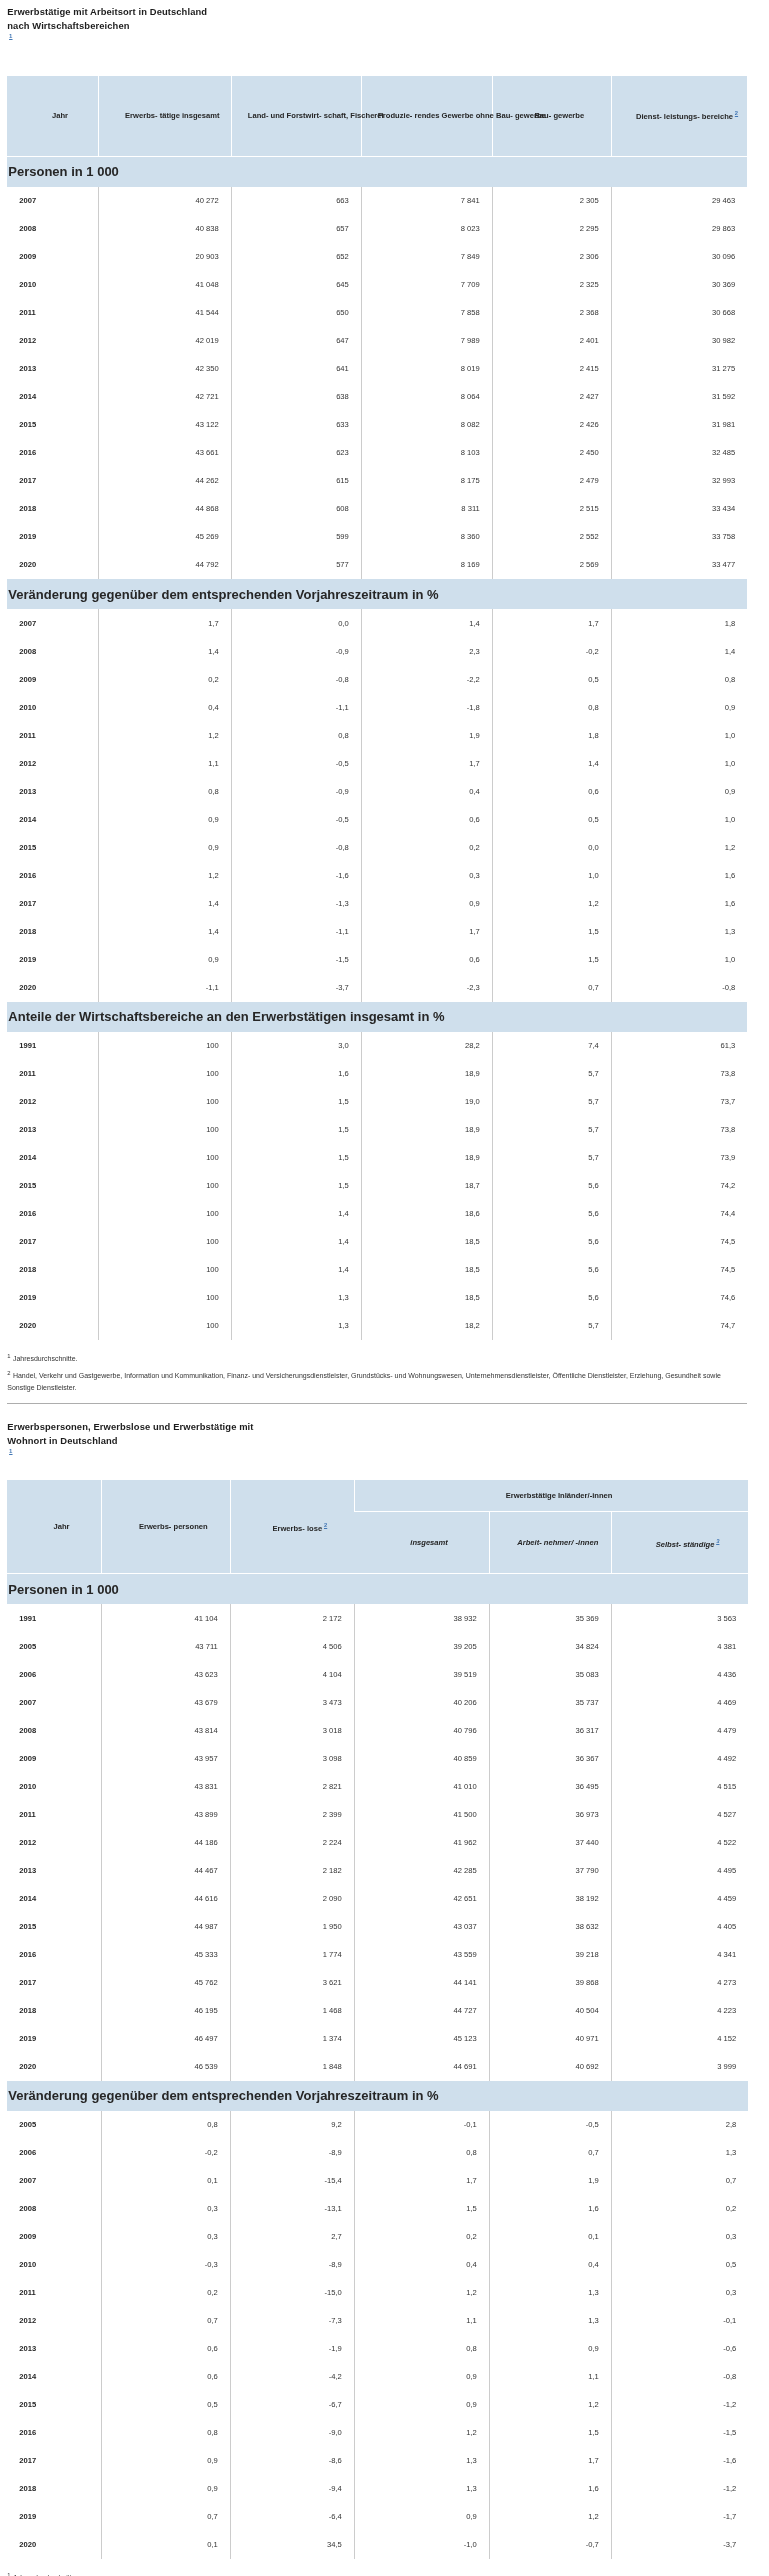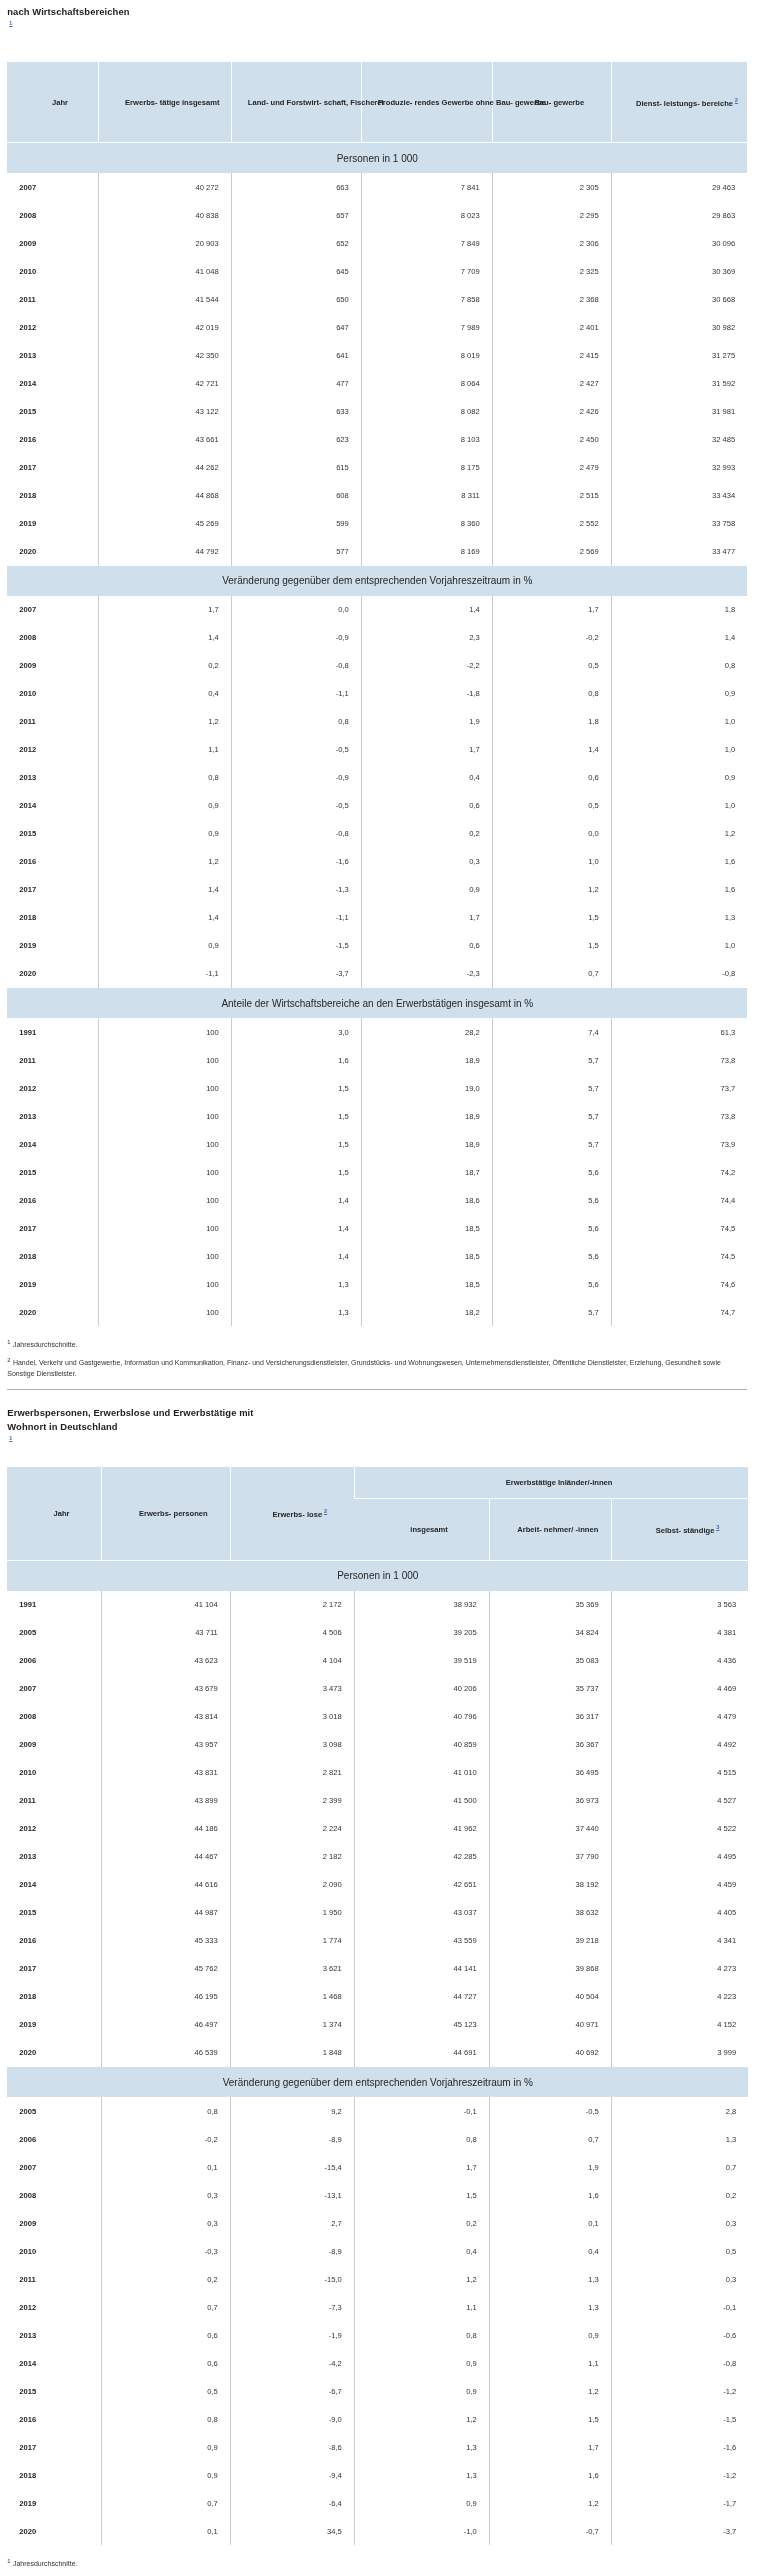--- a/index.html
+++ b/index.html
@@ -18,27 +18,27 @@
   
   thead th {
     background:#cfdfec; color:#262626; font-size:7.6px; font-weight:700;
     text-align:center; vertical-align:middle; white-space:pre-line;
     border-left:1.2px solid #fff; line-height:1.75;padding-left:16px;
   }
   thead th:first-child { border-left:none; }
   .t1 thead th { height:78px; }
   .t2 th.span2 { height:88px; }
   .t2 th.group-head { height:29px; border-bottom:1.2px solid #fff;margin-left:45px; }
-  .t2 tr.tier2 th { height:59px; }
+  .t2 tr.tier2 th { height:59px;font-style:italic; }
   thead th sup.fn-link { font-size:5.8px; }
 
   
   tbody.band td {
-    background:#cfdfec; color:#262626; font-size:10px; font-weight:400;
-    text-align:center; height:28px; border-top:1.2px solid #fff;
+    background:#cfdfec; color:#262626; font-size:13px; font-weight:700;
+    height:28px; border-top:1.2px solid #fff;
   }
 
   
   tbody.data tr { height:28px; }
   tbody.data th.year {
     text-align:left; padding-left:12px; font-weight:700; color:#262626;
     font-size:7.6px; vertical-align:middle;
   }
   tbody.data td {
     text-align:right; padding-right:12px; font-size:7.6px; color:#333;
@@ -51,20 +51,21 @@
   hr.divider { border:none; border-top:0.6px solid #adadad; width:740px; margin:9.7px 0 16px 0; }
   .sect2-title-gap { margin-bottom:19.4px !important; }
 </style>
 </head>
 <body>
 
 <div class="page">
 
   <section>
     <h1 class="tbl-title">
+      <span class="t-line">Erwerbstätige mit Arbeitsort in Deutschland</span>
       <span class="t-line">nach Wirtschaftsbereichen</span><sup class="fn-link">1</sup>
     </h1>
 
     <table class="stat t1">
       <colgroup>
         <col style="width:91px">
           <col style="width:133px">
           <col style="width:130px">
         <col style="width:131px">
           <col style="width:119px">
@@ -157,21 +158,21 @@
     <td>42 350</td>
     <td>641</td>
     <td>8 019</td>
     <td>2 415</td>
     <td>31 275</td>
   </tr>
 
   <tr>
     <th class="year">2014</th>
     <td>42 721</td>
-    <td>477</td>
+    <td>638</td>
     <td>8 064</td>
     <td>2 427</td>
     <td>31 592</td>
   </tr>
 
   <tr>
     <th class="year">2015</th>
     <td>43 122</td>
     <td>633</td>
     <td>8 082</td>

